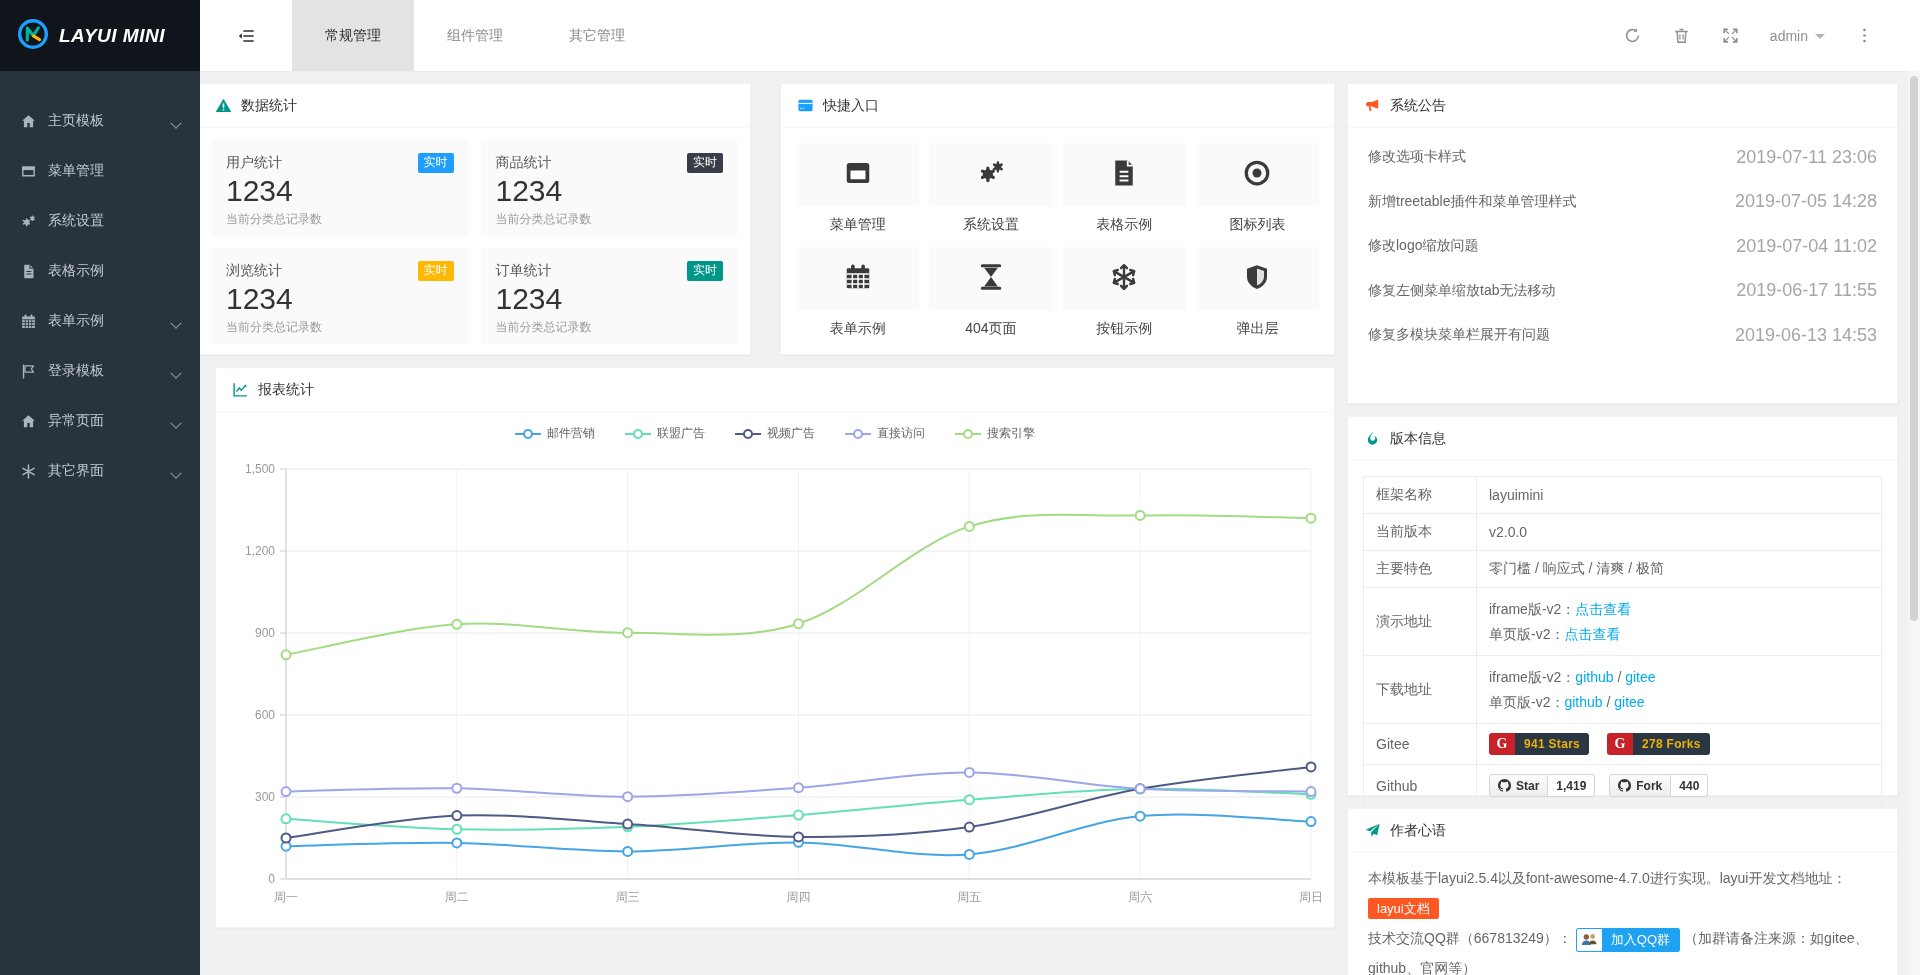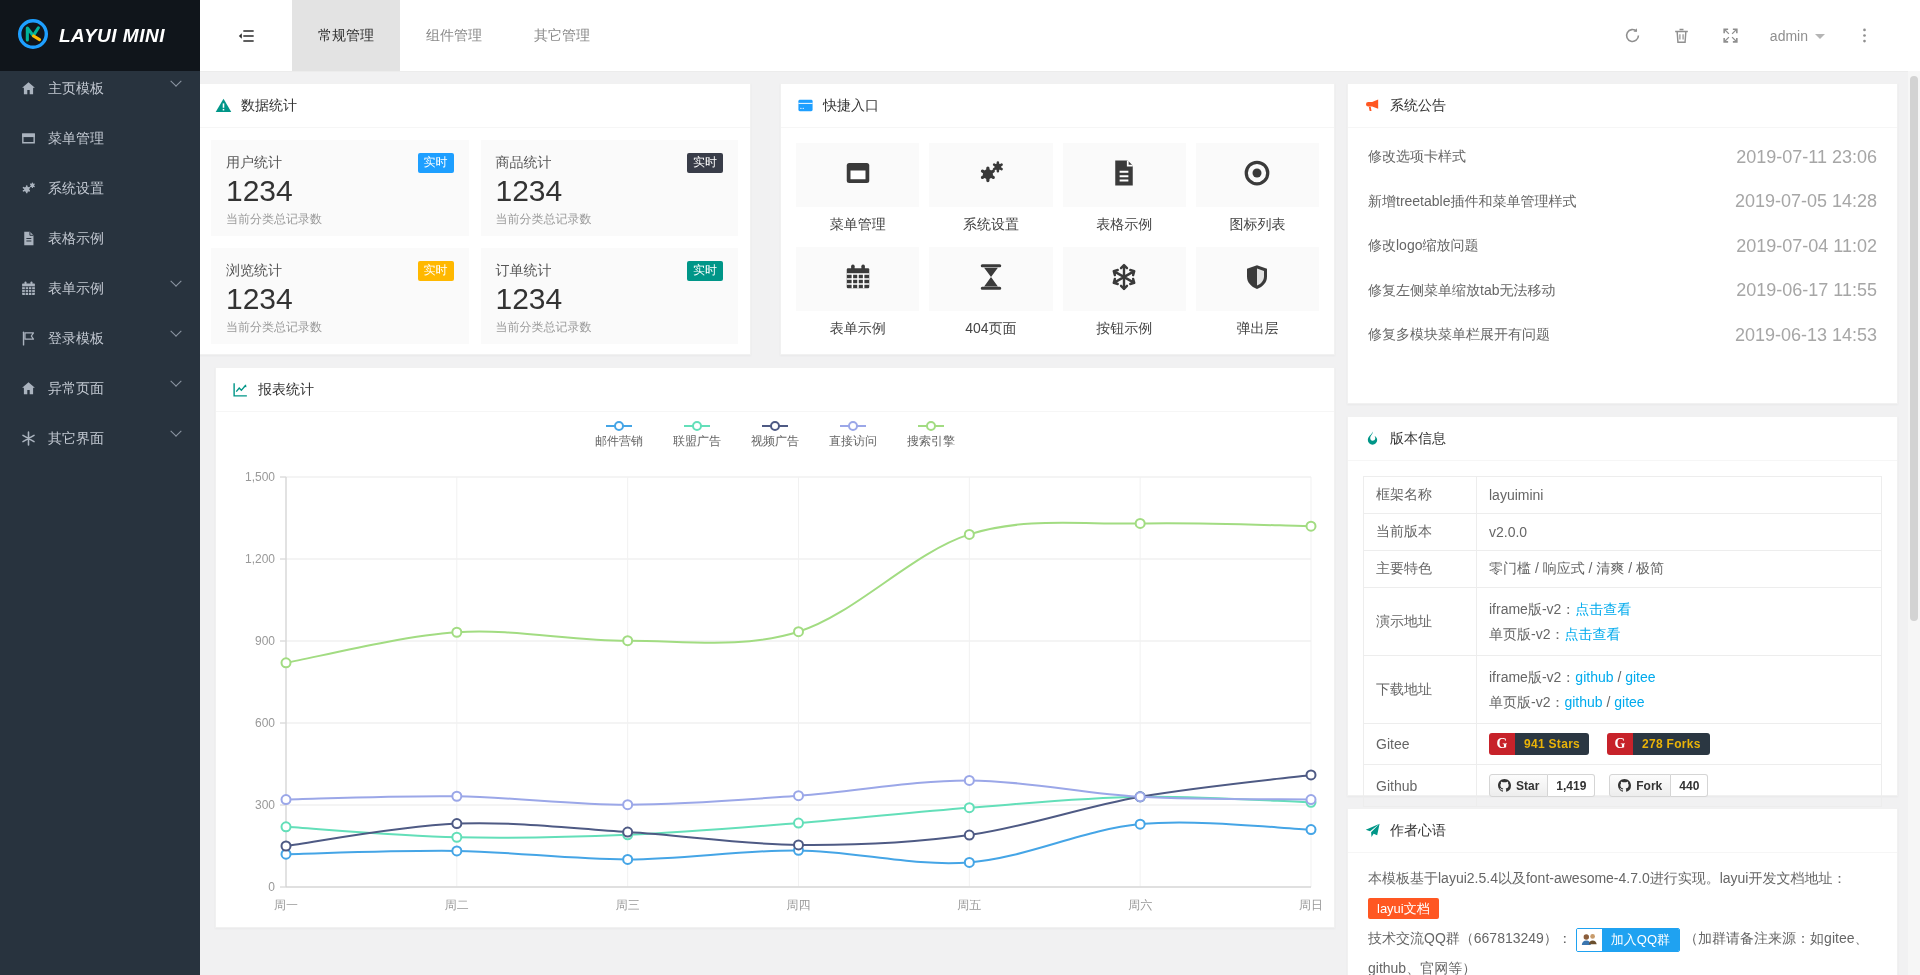--- a/index.html
+++ b/index.html
@@ -3,29 +3,29 @@
 <meta charset="utf-8">
 <style>
   html,body{margin:0;padding:0;background:#ddd;}
   .app{position:relative;width:1920px;height:975px;background:#F1F1F2;overflow:hidden;
        font-family:"Liberation Sans","DejaVu Sans",sans-serif;-webkit-font-smoothing:antialiased;}
   
   .sidebar{position:absolute;left:0;top:0;bottom:0;width:200px;background:#28333E;z-index:5;}
   .logo{height:71px;background:#10151B;display:flex;align-items:center;padding-left:16px;gap:9px;font-style:italic;}
   .logo-title{color:#fff;font-size:19px;font-weight:bold;letter-spacing:.5px;}
   .menu{padding-top:9px;}
-  .menu-item{height:50px;display:flex;align-items:flex-start;padding:0 20px;color:#C3C9D2;font-size:14px;cursor:pointer;}
+  .menu-item{height:50px;display:flex;align-items:flex-end;padding:0 20px;color:#C3C9D2;font-size:14px;cursor:pointer;}
   .mi-icon{width:17px;height:17px;margin-right:11px;flex:none;color:#AAB3BE;}
   .mi-icon svg{display:block;width:100%;height:100%;}
   .chev{margin-left:auto;width:7px;height:7px;border-right:1.5px solid #8d97a3;border-bottom:1.5px solid #8d97a3;transform:rotate(45deg) translate(-2px,-2px);}
   
   .header{position:absolute;left:200px;top:0;right:0;height:71px;background:#fff;border-bottom:1px solid #ECECEC;display:flex;align-items:stretch;z-index:4;}
   .burger{width:92px;display:flex;align-items:center;justify-content:center;color:#2b2b2b;cursor:pointer;}
   .tabs{display:flex;}
-  .tab{display:flex;align-items:center;padding:0 26px;font-size:14px;color:#8a8a8a;cursor:pointer;}
+  .tab{display:flex;align-items:center;padding:0 33px;font-size:14px;color:#8a8a8a;cursor:pointer;}
   .tab.active{background:#E3E3E3;color:#2f2f2f;}
   .header-right{margin-left:auto;display:flex;align-items:center;gap:30px;padding-right:46px;color:#8f8f8f;}
   .hicon{width:19px;height:19px;color:#8f8f8f;cursor:pointer;}
   .hicon svg{display:block;width:100%;height:100%;}
   .admin{display:flex;align-items:center;gap:7px;font-size:14px;color:#8f8f8f;cursor:pointer;}
   .caret{width:0;height:0;border-left:5px solid transparent;border-right:5px solid transparent;border-top:5px solid #b5b5b5;margin-top:2px;}
   
   .panel{position:absolute;background:#fff;border:1px solid #F1F1F1;box-shadow:0 1px 2px rgba(0,0,0,.04);box-sizing:border-box;}
   .panel-h{height:43px;display:flex;align-items:center;gap:9px;padding:0 16px;font-size:14px;color:#333;border-bottom:1px solid #F6F6F6;}
   .ph-icon{width:17px;height:17px;}
@@ -67,21 +67,21 @@
   .hb-l{display:flex;align-items:center;gap:5px;border:1px solid #D5D5D5;background:linear-gradient(#FCFCFC,#EDEDED);padding:2px 8px;border-radius:3px 0 0 3px;height:17px;}
   .hb-c{border:1px solid #D5D5D5;border-left:none;background:#fff;padding:2px 8px;border-radius:0 3px 3px 0;display:flex;align-items:center;height:17px;}
   
   .author-body{padding:10px 20px 0;font-size:14px;color:#666;line-height:2.15;}
   .badge-orange{background:#FF5722;color:#fff;padding:3px 9px;font-size:13px;border-radius:2px;}
   .qq{display:inline-flex;align-items:center;vertical-align:-6px;border-radius:2px;overflow:hidden;border:1px solid #1FA2F1;cursor:pointer;margin:0 4px;}
   .qq-i{width:25px;height:22px;background:#fff;display:flex;align-items:center;justify-content:center;}
   .qq-t{background:#1FA2F1;color:#fff;font-size:13px;padding:0 9px;height:22px;display:flex;align-items:center;}
   
   .legend{display:flex;justify-content:center;gap:30px;padding:13px 0 3px;font-size:12px;color:#666;}
-  .lg{display:flex;align-items:center;gap:6px;cursor:pointer;flex-direction:column;}
+  .lg{display:flex;align-items:center;gap:6px;cursor:pointer;}
   .lg-mark{width:26px;height:2px;position:relative;}
   .lg-mark i{position:absolute;left:50%;top:50%;transform:translate(-50%,-50%);width:6px;height:6px;border-radius:50%;background:#fff;border:2px solid;}
   
   .scrollbar{position:absolute;right:0;top:71px;bottom:0;width:12px;background:#F6F6F6;z-index:6;}
   .scroll-thumb{position:absolute;left:2px;right:2px;top:5px;height:545px;background:#D3D3D3;border-radius:6px;}
 </style>
 </head>
 <body>
 
 <div class="app">

